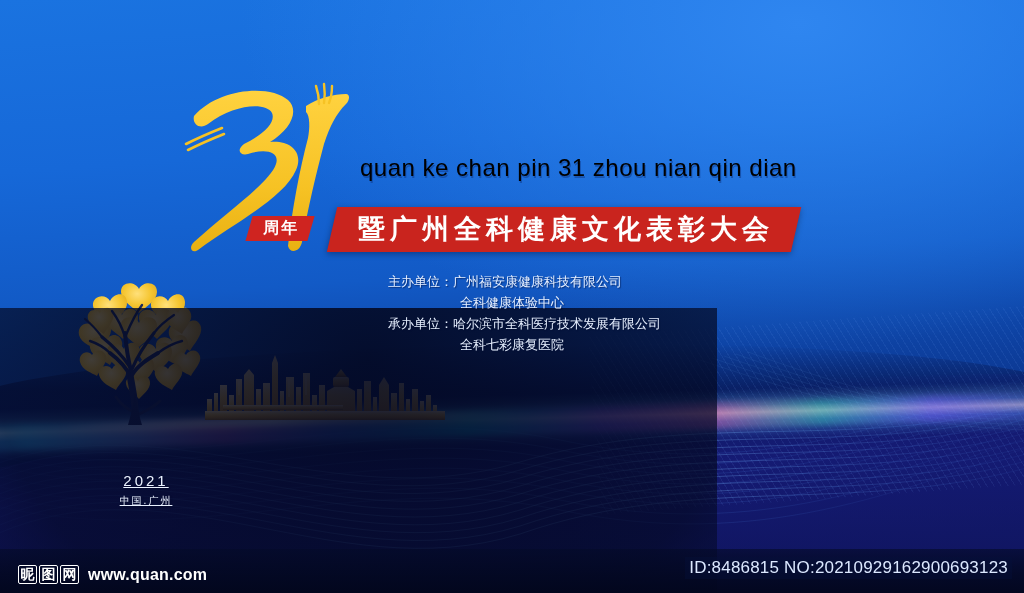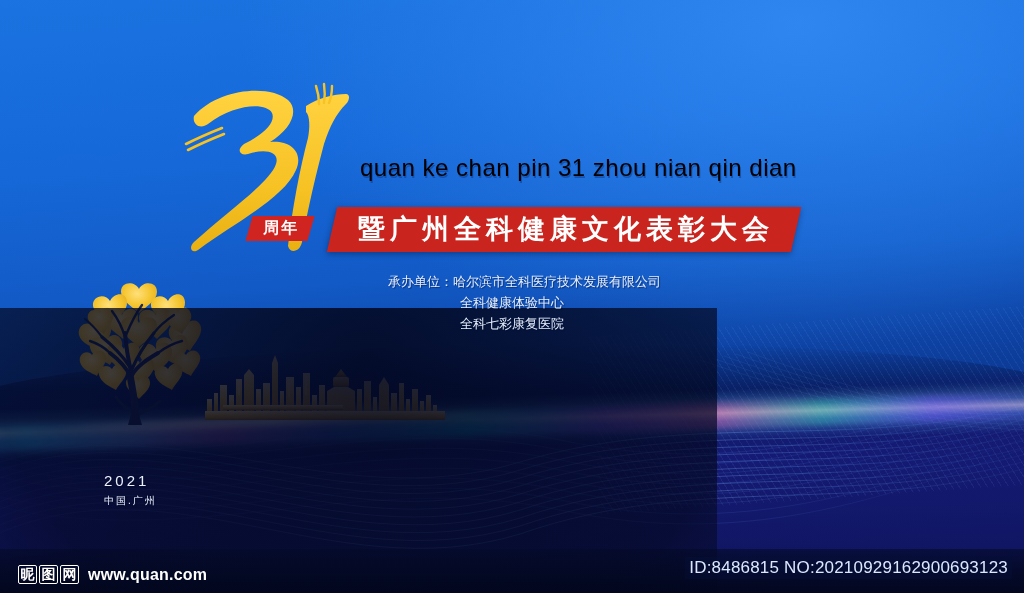--- a/index.html
+++ b/index.html
@@ -150,22 +150,23 @@
     color:#e7f0ff; font-size:13px; line-height:1.62;
     text-shadow:1px 1px 1px rgba(0,10,50,.5);
     white-space:nowrap;
   }
   .org .row{ display:block; }
   .org .ind{ padding-left:72px; }
 
   
   .yearblock{
     position:absolute; left:104px; top:470px;
-    color:#eaf2ff; width:84px;
+    color:#eaf2ff; text-align:center; width:84px;
     text-shadow:1px 1px 2px rgba(0,6,40,.7);
+    text-decoration:underline;
   }
   .yearblock .y{ font-size:15px; letter-spacing:3px; line-height:1.5; }
   .yearblock .c{ font-size:10px; letter-spacing:2px; line-height:1.6; }
 
   
   .wm{ position:absolute; left:18px; bottom:9px; display:flex; align-items:center; gap:9px; }
   .wm-logo{ display:flex; gap:2px; }
   .wm-logo b{
     display:inline-block; width:19px; height:19px; line-height:17px;
     text-align:center; font-size:14px; color:#fff; font-weight:bold;
@@ -381,22 +382,23 @@
     <span>周年</span>
   </div>
 
   <div class="title-pinyin">quan ke chan pin 31 zhou nian qin dian</div>
 
   <div class="banner-red">
     <span class="txt">暨广州全科健康文化表彰大会</span>
   </div>
 
   <div class="org">
+    <span class="row"><span>主办单位：</span><span>广州福安康健康科技有限公司</span></span>
+    <span class="row ind">全科健康体验中心</span>
     <span class="row"><span>承办单位：</span><span>哈尔滨市全科医疗技术发展有限公司</span></span>
-    <span class="row ind">全科健康体验中心</span>
     <span class="row ind">全科七彩康复医院</span>
   </div>
 
   <div class="yearblock">
     <div class="y">2021</div>
     <div class="c">中国.广州</div>
   </div>
 
   <div class="wm">
     <div class="wm-logo">

